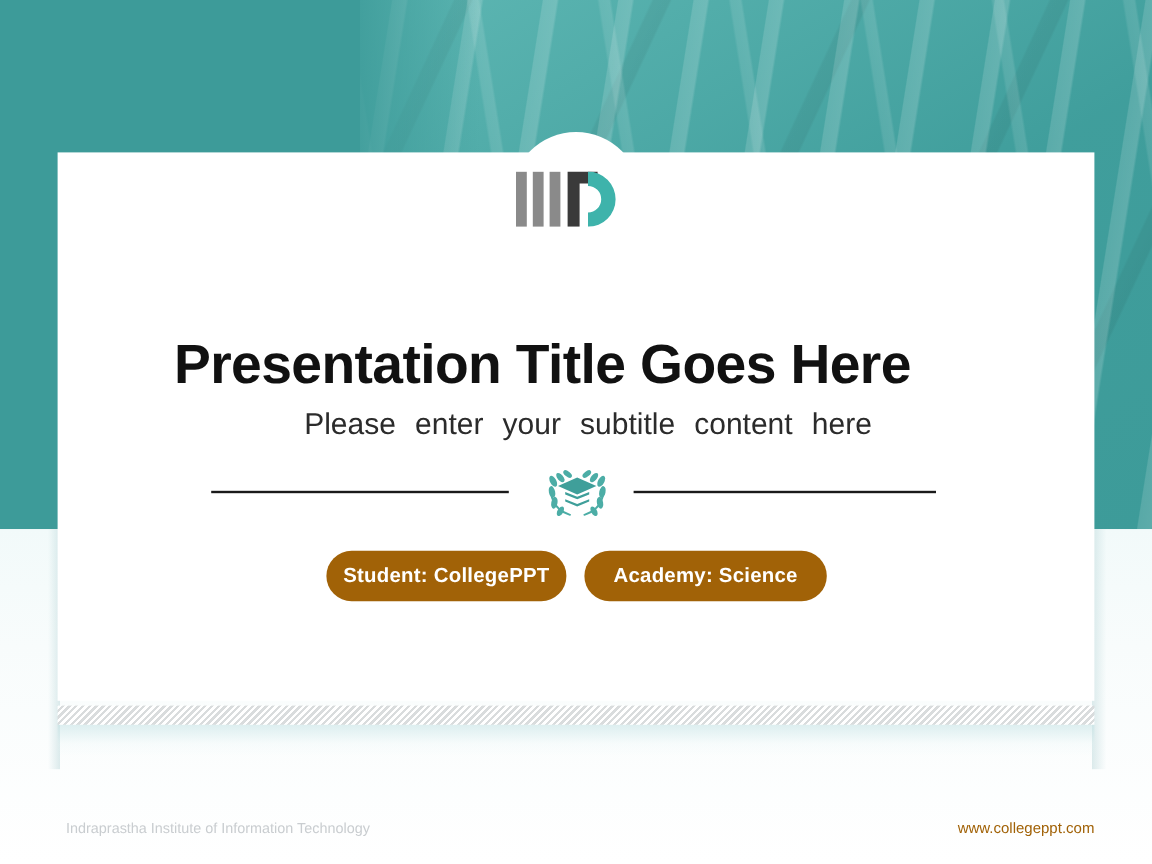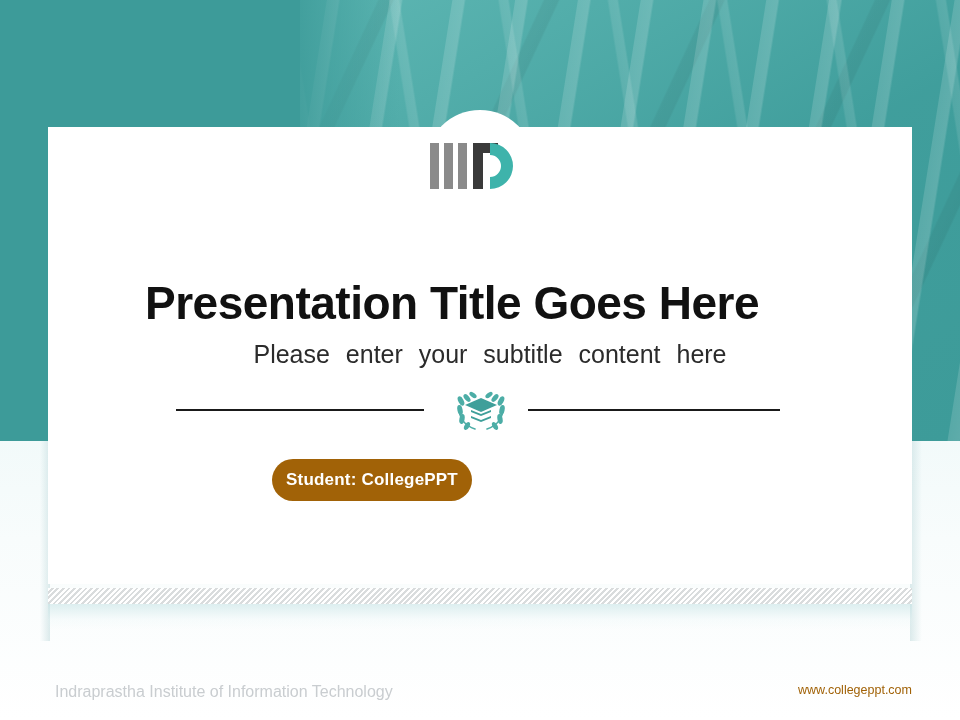--- a/index.html
+++ b/index.html
@@ -181,21 +181,21 @@
     white-space: nowrap;
     box-sizing: border-box;
   }
   .pill-student { left: 272px; width: 200px; }
   .pill-academy { left: 487px; width: 202px; }
 
   
   .footer-left {
     position: absolute;
     left: 55px; top: 683px;
-    font-size: 16px;
+    font-size: 12px;
     color: #c9cdd0;
     white-space: nowrap;
   }
   .footer-right {
     position: absolute;
     right: 48px; top: 683px;
     font-size: 12.5px;
     color: #a16207;
     white-space: nowrap;
   }
@@ -252,20 +252,21 @@
       <g fill="#3f9f9a">
         <path d="M28 10 L44 17 L28 24 L12 17 Z"></path>
         <path d="M18 22 L28 26 L38 22 L38 24 L28 28 L18 24 Z"></path>
         <path d="M18 28 L28 32 L38 28 L38 30 L28 34 L18 30 Z"></path>
       </g>
     </svg>
   </div>
   <div class="divider-right"></div>
 
   <div class="pill pill-student">Student: CollegePPT</div>
+  <div class="pill pill-academy">Academy: Science</div>
 
   <div class="hatch-band"></div>
   <div class="hatch-shadow"></div>
 
   <div class="footer-left">Indraprastha Institute of Information Technology</div>
   <div class="footer-right">www.collegeppt.com</div>
 
 </div>
 
 </body></html>

